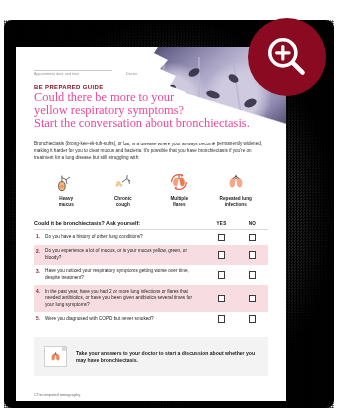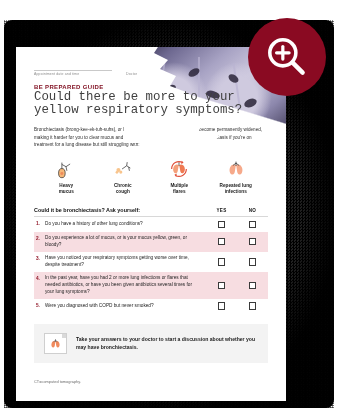--- a/index.html
+++ b/index.html
@@ -70,22 +70,22 @@
   .field .line{border-bottom:1px solid #c9c9c9;height:7px;}
   .field .flab{font-size:2.6px;color:#8d8d8d;letter-spacing:.1px;padding-top:1px;
     transform:scale(1.35);transform-origin:left top;white-space:nowrap;}
   .f1{width:78px;} .f2{width:52px;}
 
   #eyebrow{
     font-size:6px;font-weight:bold;color:#7e0c1e;letter-spacing:.35px;
     margin:9px 0 1px 0;
   }
   #headline{
-    font-family:Liberation Mono, monospace;
-    font-size:12.4px;line-height:13.2px;color:#404040;
+    font-family:Liberation Serif, serif;
+    font-size:12.4px;line-height:13.2px;color:#ec4899;
     margin:0 0 0 0;font-weight:normal;position:relative;z-index:3;
   }
   #headline .l{display:block;white-space:nowrap;}
 
   #intro{
     font-size:4.6px;line-height:7.2px;color:#2c2c2c;margin:9px 0 0 0;
     letter-spacing:.02px;
   }
 
   
@@ -164,20 +164,21 @@
       <div class="flab">Doctor</div>
     </div>
   </div>
 
   <div class="pad">
     <div id="eyebrow">BE PREPARED GUIDE</div>
 
     <h1 id="headline">
       <span class="l">Could there be more to your</span>
       <span class="l">yellow respiratory symptoms?</span>
+      <span class="l">Start the conversation about bronchiectasis.</span>
     </h1>
 
     <p id="intro">Bronchiectasis (brong-kee-ek-tuh-suhs), or BE, is a disease where your airways become permanently widened, making it harder for you to clear mucus and bacteria. It's possible that you have bronchiectasis if you're on treatment for a lung disease but still struggling with:</p>
 
     <div id="symptoms">
 
       <div class="sym">
         <div class="glyph">
           <svg width="22" height="22" viewBox="0 0 24 24">
             <ellipse cx="7.5" cy="16.5" rx="3.6" ry="5" fill="#f6b87a" stroke="#333" stroke-width="0.8"></ellipse>

